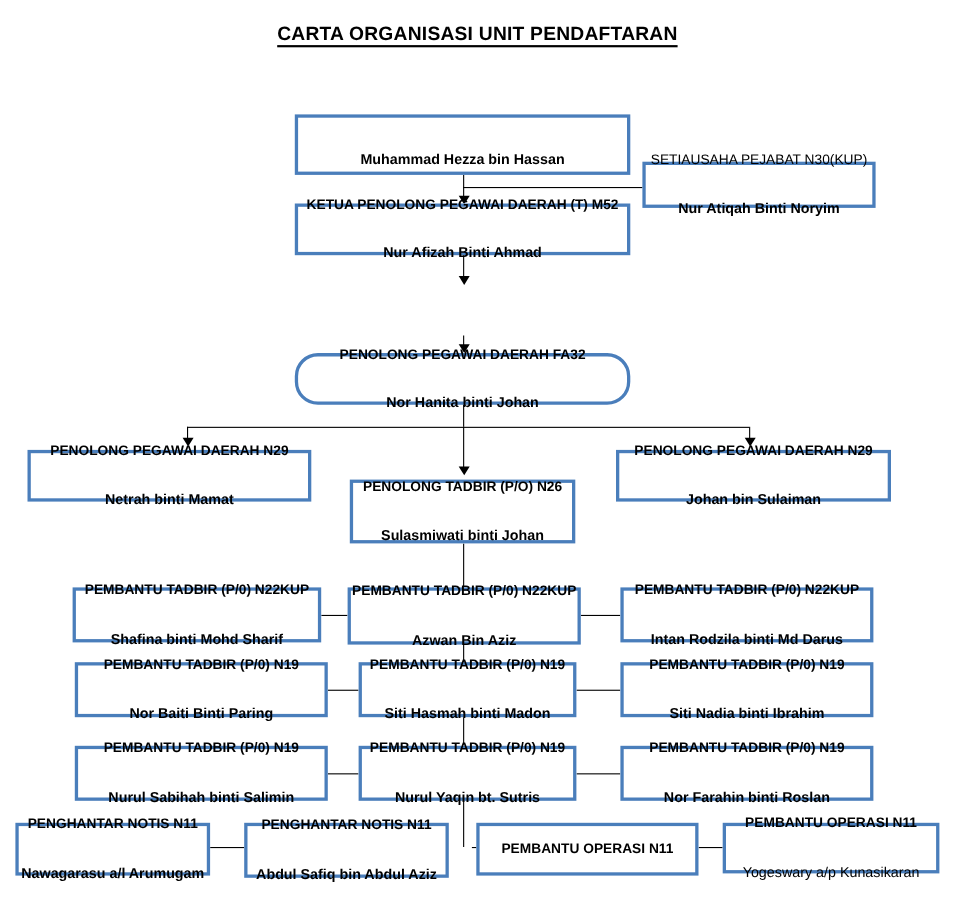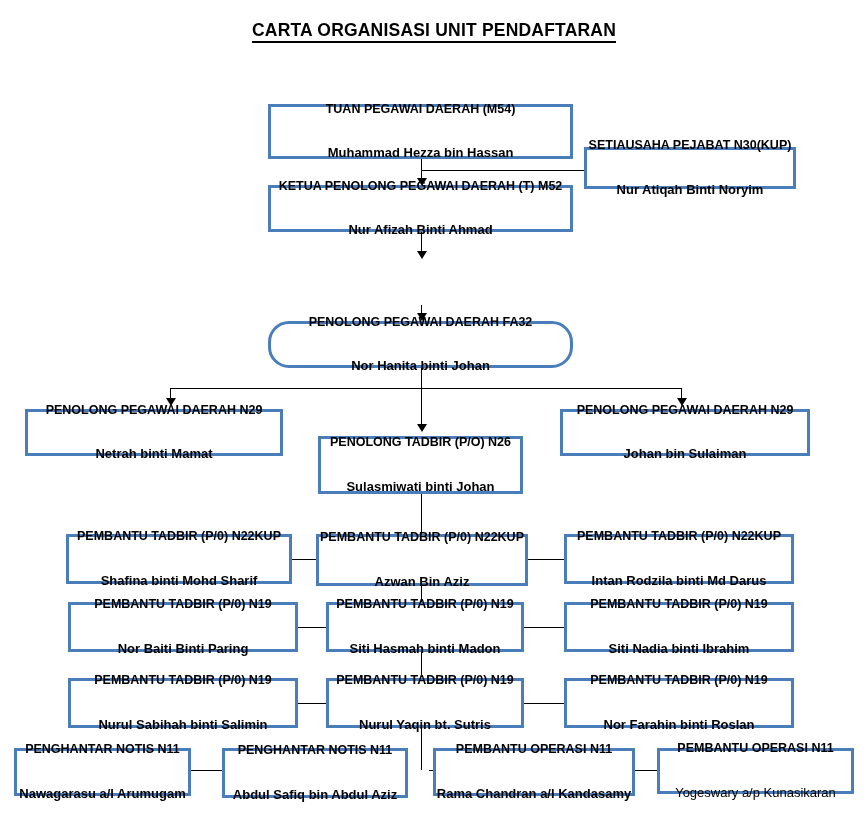--- a/index.html
+++ b/index.html
@@ -57,21 +57,21 @@
     line-height: 1.25;
     white-space: nowrap;
   }
   .node .person {
     font-size: 13px;
     font-weight: bold;
     line-height: 1.25;
     white-space: nowrap;
     margin-top: 28px;
   }
-  .node.role-regular .role { font-weight: bold; }
+  .node.role-regular .role { font-weight: normal; }
   .node.person-regular .person { font-weight: normal; }
 
   
   .line {
     position: absolute;
     background: #000000;
     z-index: 1;
   }
   .vline { width: 1px; }
   .hline { height: 1px; }
@@ -130,21 +130,20 @@
 
   <div class="line hline" style="left:298px; top:703px; width:28px;"></div>
   <div class="line hline" style="left:524px; top:703px; width:40px;"></div>
 
   <div class="line vline" style="left:421px; top:728px; height:42px;"></div>
   <div class="line hline" style="left:191px; top:770px; width:31px;"></div>
   <div class="line hline" style="left:429px; top:770px; width:22px;"></div>
   <div class="line hline" style="left:635px; top:770px; width:22px;"></div>
 
   <div class="node" style="left:268px; top:104px; width:305px; height:55px;">
-    <div class="role">TUAN PEGAWAI DAERAH (M54)</div>
     <div class="person">Muhammad Hezza bin Hassan</div>
   </div>
 
   <div class="node role-regular" style="left:584px; top:147px; width:212px; height:42px;">
     <div class="role">SETIAUSAHA PEJABAT N30(KUP)</div>
     <div class="person">Nur Atiqah Binti Noryim</div>
   </div>
 
   <div class="node" style="left:268px; top:185px; width:305px; height:47px;">
     <div class="role">KETUA PENOLONG PEGAWAI DAERAH (T) M52</div>
@@ -222,21 +221,20 @@
     <div class="person">Nawagarasu a/l Arumugam</div>
   </div>
 
   <div class="node" style="left:222px; top:748px; width:186px; height:50px;">
     <div class="role">PENGHANTAR NOTIS N11</div>
     <div class="person">Abdul Safiq bin Abdul Aziz</div>
   </div>
 
   <div class="node" style="left:433px; top:748px; width:202px; height:48px;">
     <div class="role">PEMBANTU OPERASI N11</div>
-    <div class="person">Rama  Chandran a/l Kandasamy</div>
   </div>
 
   <div class="node person-regular" style="left:657px; top:748px; width:197px; height:46px;">
     <div class="role">PEMBANTU OPERASI N11</div>
     <div class="person">Yogeswary a/p Kunasikaran</div>
   </div>
 
 </div>
 
 </body></html>

